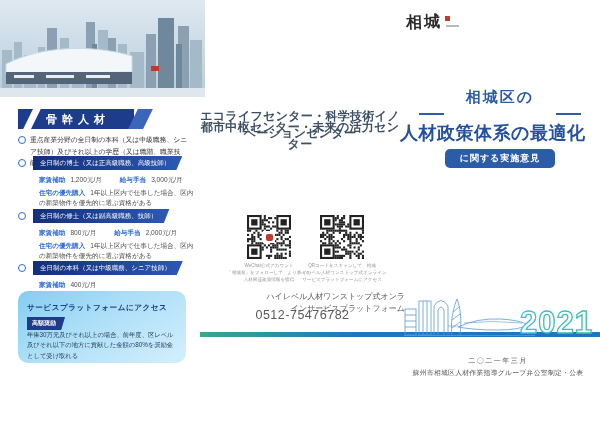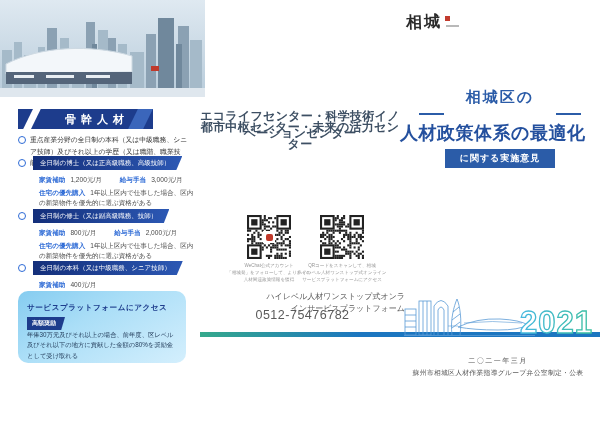--- a/index.html
+++ b/index.html
@@ -4,21 +4,21 @@
 <style>
   html,body{margin:0;padding:0;background:#ffffff;}
   #page{position:relative;width:600px;height:427px;background:#fff;overflow:hidden;
         font-family:"Liberation Sans","DejaVu Sans",sans-serif;}
   .abs{position:absolute;}
 
   
   .photo{left:0;top:0;width:205px;height:97px;}
   .kan-banner{left:18px;top:109px;width:112px;height:20px;background:#1d3c8c;color:#fff;
     font-weight:bold;font-size:11px;letter-spacing:5px;display:flex;align-items:center;
-    justify-content:center;padding-left:23px;overflow:hidden;}
+    justify-content:center;padding-left:4px;overflow:hidden;}
   .kan-notch{position:absolute;left:10px;top:-6px;width:7px;height:34px;background:#fff;transform:rotate(26deg);}
   .kan-tail{left:133px;top:109px;width:15px;height:20px;background:#3b66bb;transform:skewX(-26deg);}
   .intro{left:18px;top:134px;width:176px;font-size:6.8px;line-height:1.7;color:#333;padding-left:12px;box-sizing:border-box;}
   .intro .bullet{position:absolute;left:0;top:2px;}
   .bullet{width:6px;height:6px;border:1.4px solid #2e6bd6;border-radius:50%;display:inline-block;flex:none;background:#fff;}
   .sec{left:18px;width:178px;}
   .sec-head{display:flex;align-items:center;gap:7px;}
   .sec-banner{background:linear-gradient(90deg,#142f7a,#2c58b4);color:#fff;font-size:6.5px;
     padding:2.5px 12px 2.5px 7px;clip-path:polygon(0 0,100% 0,96% 100%,0 100%);white-space:nowrap;}
   .rows{margin:5px 0 0 21px;font-size:6.6px;color:#4a4a4a;line-height:1.55;width:158px;}
@@ -48,21 +48,21 @@
   
   .logo{left:406px;top:12px;display:flex;align-items:flex-start;gap:3px;}
   .logo-cal{font-family:"DejaVu Serif","Liberation Serif",serif;font-weight:bold;font-size:16px;
     color:#2b2b2b;letter-spacing:2px;transform:rotate(-2deg);}
   .logo-seal{width:5px;height:5px;background:#c23b2e;margin-top:4px;}
   .logo-sub{left:446px;top:25px;width:13px;height:2px;background:#b9b9b9;}
   .t-top{left:400px;top:88px;width:200px;text-align:center;font-size:15px;font-weight:bold;color:#2b5ca8;letter-spacing:2px;}
   .t-dash{top:113px;width:25px;height:2px;background:#2b5ca8;}
   .t-main{left:400px;top:121px;width:200px;text-align:left;font-size:18px;font-weight:bold;color:#24509e;letter-spacing:.5px;}
   .t-subwrap{left:400px;top:149px;width:200px;display:flex;justify-content:center;}
-  .t-sub{background:#2b5ca8;color:#fff;font-size:9px;font-weight:bold;padding:3px 15px;border-radius:0;letter-spacing:1px;}
+  .t-sub{background:#2b5ca8;color:#fff;font-size:9px;font-weight:bold;padding:3px 15px;border-radius:5px;letter-spacing:1px;}
   .skyline{left:402px;top:292px;width:135px;height:46px;}
   .year2021{left:519px;top:303px;width:76px;height:36px;}
   .f-date{left:400px;top:356px;width:196px;text-align:center;font-size:7px;color:#555;letter-spacing:1.5px;}
   .f-pub{left:400px;top:368px;width:196px;text-align:center;font-size:6.8px;color:#555;letter-spacing:.3px;}
 </style>
 </head>
 <body>
 
 <div id="page">
 

